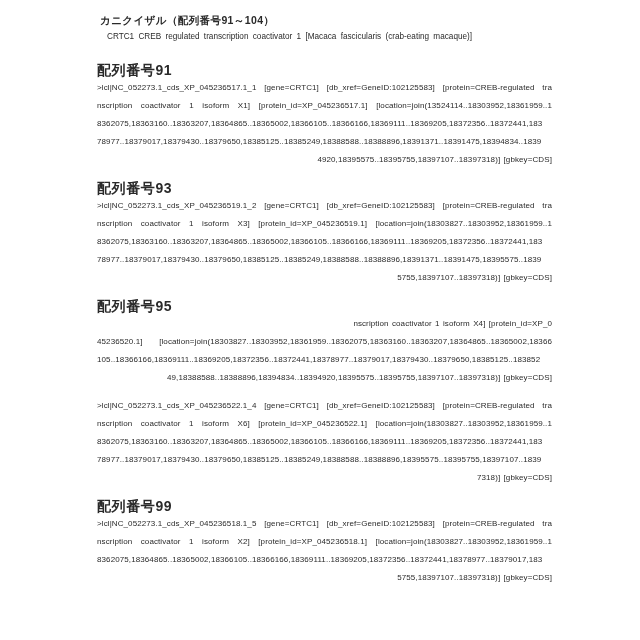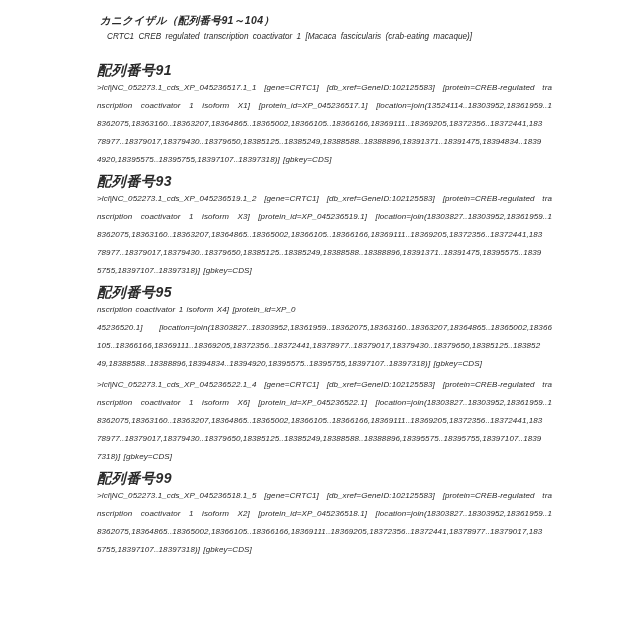--- a/index.html
+++ b/index.html
@@ -12,39 +12,38 @@
     height: 640px;
     overflow: hidden;
     font-family: "Liberation Sans", "DejaVu Sans", sans-serif;
     color: #2a2a2a;
   }
   .page {
     box-sizing: border-box;
     width: 640px;
     height: 640px;
     padding: 14px 40px 0 97px;
-    font-style: italic;
   }
   .title {
     font-size: 10.5px;
     font-weight: bold;
     letter-spacing: 0.4px;
     margin-left: 3px;
     line-height: 13px;
     white-space: nowrap;
   }
   .subtitle {
     font-size: 8.2px;
     margin: 4px 0 0 10px;
     line-height: 11px;
     word-spacing: 2px;
     white-space: nowrap;
   }
   section {
-    margin-top: 3px;
+    margin-top: 10px;
   }
   .page section:first-of-type {
     margin-top: 19px;
   }
   .sec-h {
     font-size: 14px;
     font-weight: bold;
     letter-spacing: 0.6px;
     height: 18px;
     line-height: 18px;
@@ -59,21 +58,21 @@
     word-spacing: 1px;
     letter-spacing: 0.1px;
   }
   .line::after {
     content: "";
     display: inline-block;
     width: 100%;
     height: 0;
   }
   .line.last {
-    text-align: left;
+    text-align: right;
   }
   .line.last::after {
     content: none;
   }
 </style>
 </head>
 <body>
 
 <div class="page">
 

